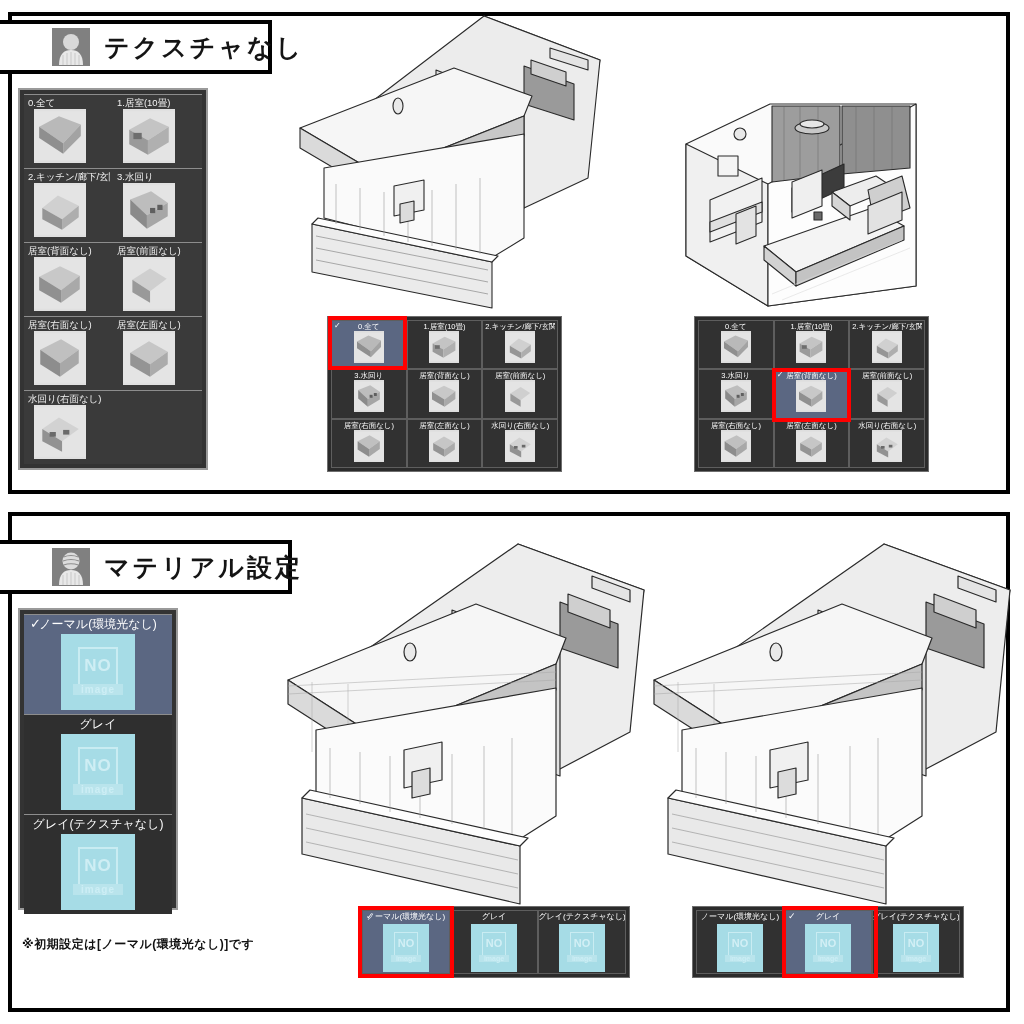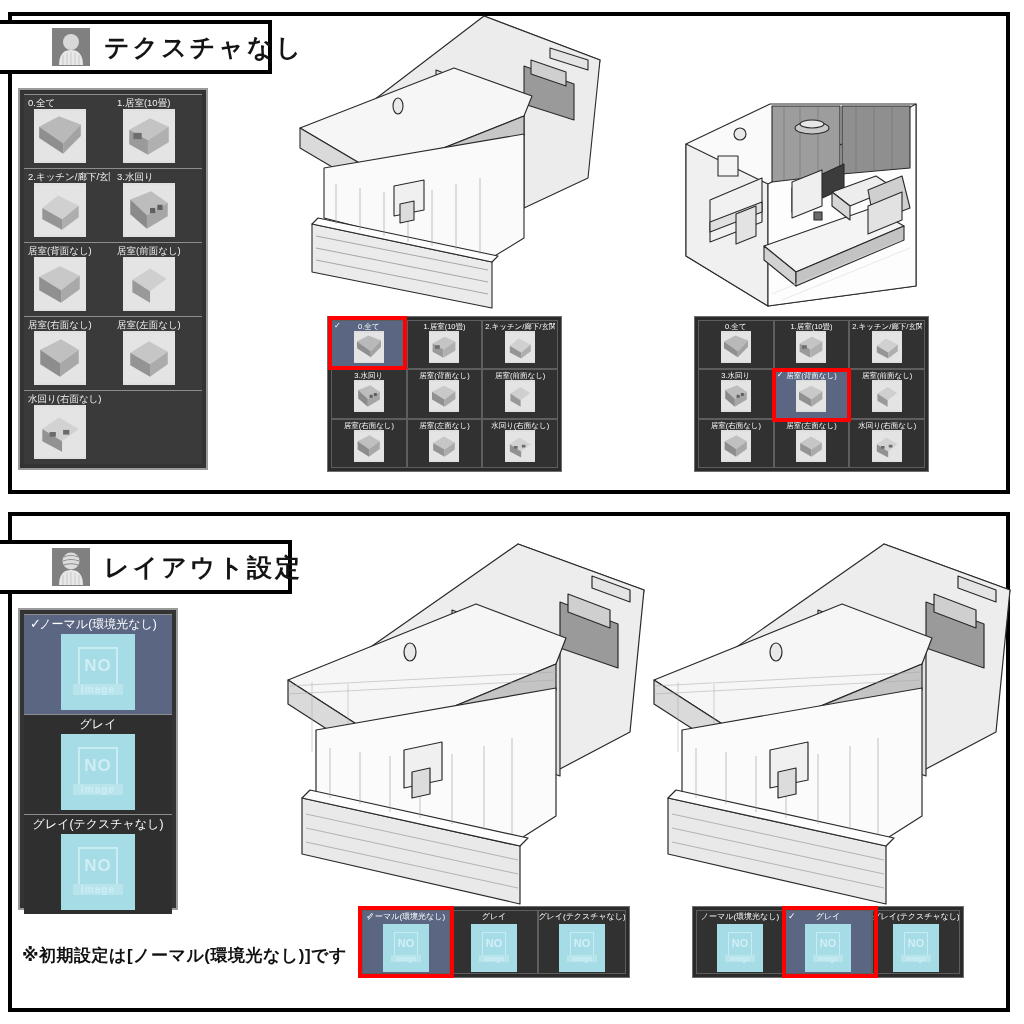--- a/index.html
+++ b/index.html
@@ -176,26 +176,25 @@
     font-size: 10px;
     font-weight: 700;
     letter-spacing: 1px;
   }
 
   
   #footer-note {
     position: absolute;
     left: 22px;
     top: 936px;
-    font-size: 17px;
+    font-size: 12px;
     font-weight: 700;
     color: #111111;
     letter-spacing: 0.5px;
     white-space: nowrap;
-    margin-top: 8px;
   }
 
   
   .render {
     position: absolute;
     overflow: hidden;
   }
   .render svg { display: block; width: 100%; height: 100%; }
 
   
@@ -737,21 +736,21 @@
 
 <div class="title-banner" id="title-banner-material" style="top:540px;">
   <div class="title-icon">
     <svg viewBox="0 0 38 38" aria-hidden="true">
       <circle cx="19" cy="13" r="8.5" fill="#dcdcdc"></circle>
       <path d="M11.5 9 Q19 6 26.5 9 M11 13 Q19 10 27 13 M11.5 17 Q19 14.5 26.5 17" stroke="#8d8d8d" stroke-width="1.1" fill="none"></path>
       <path d="M7 37 C7 26 12 22 19 22 C26 22 31 26 31 37 Z" fill="#e8e8e8"></path>
       <path d="M11 37 L11 27 M15 37 L15 25 M19 37 L19 24 M23 37 L23 25 M27 37 L27 27" stroke="#c0c0c0" stroke-width="0.8" fill="none"></path>
     </svg>
   </div>
-  <div class="title-text">レイアウト設定</div>
+  <div class="title-text">マテリアル設定</div>
 </div>
 
 <div class="side-palette" id="material-palette">
     <div class="mat-cell selected">
       <span class="mat-check">✓</span>
       <span class="mat-label">ノーマル(環境光なし)</span>
       <div class="noimg">
         <div class="frame"></div>
         <div class="no">NO</div>
         <div class="img">image</div>

